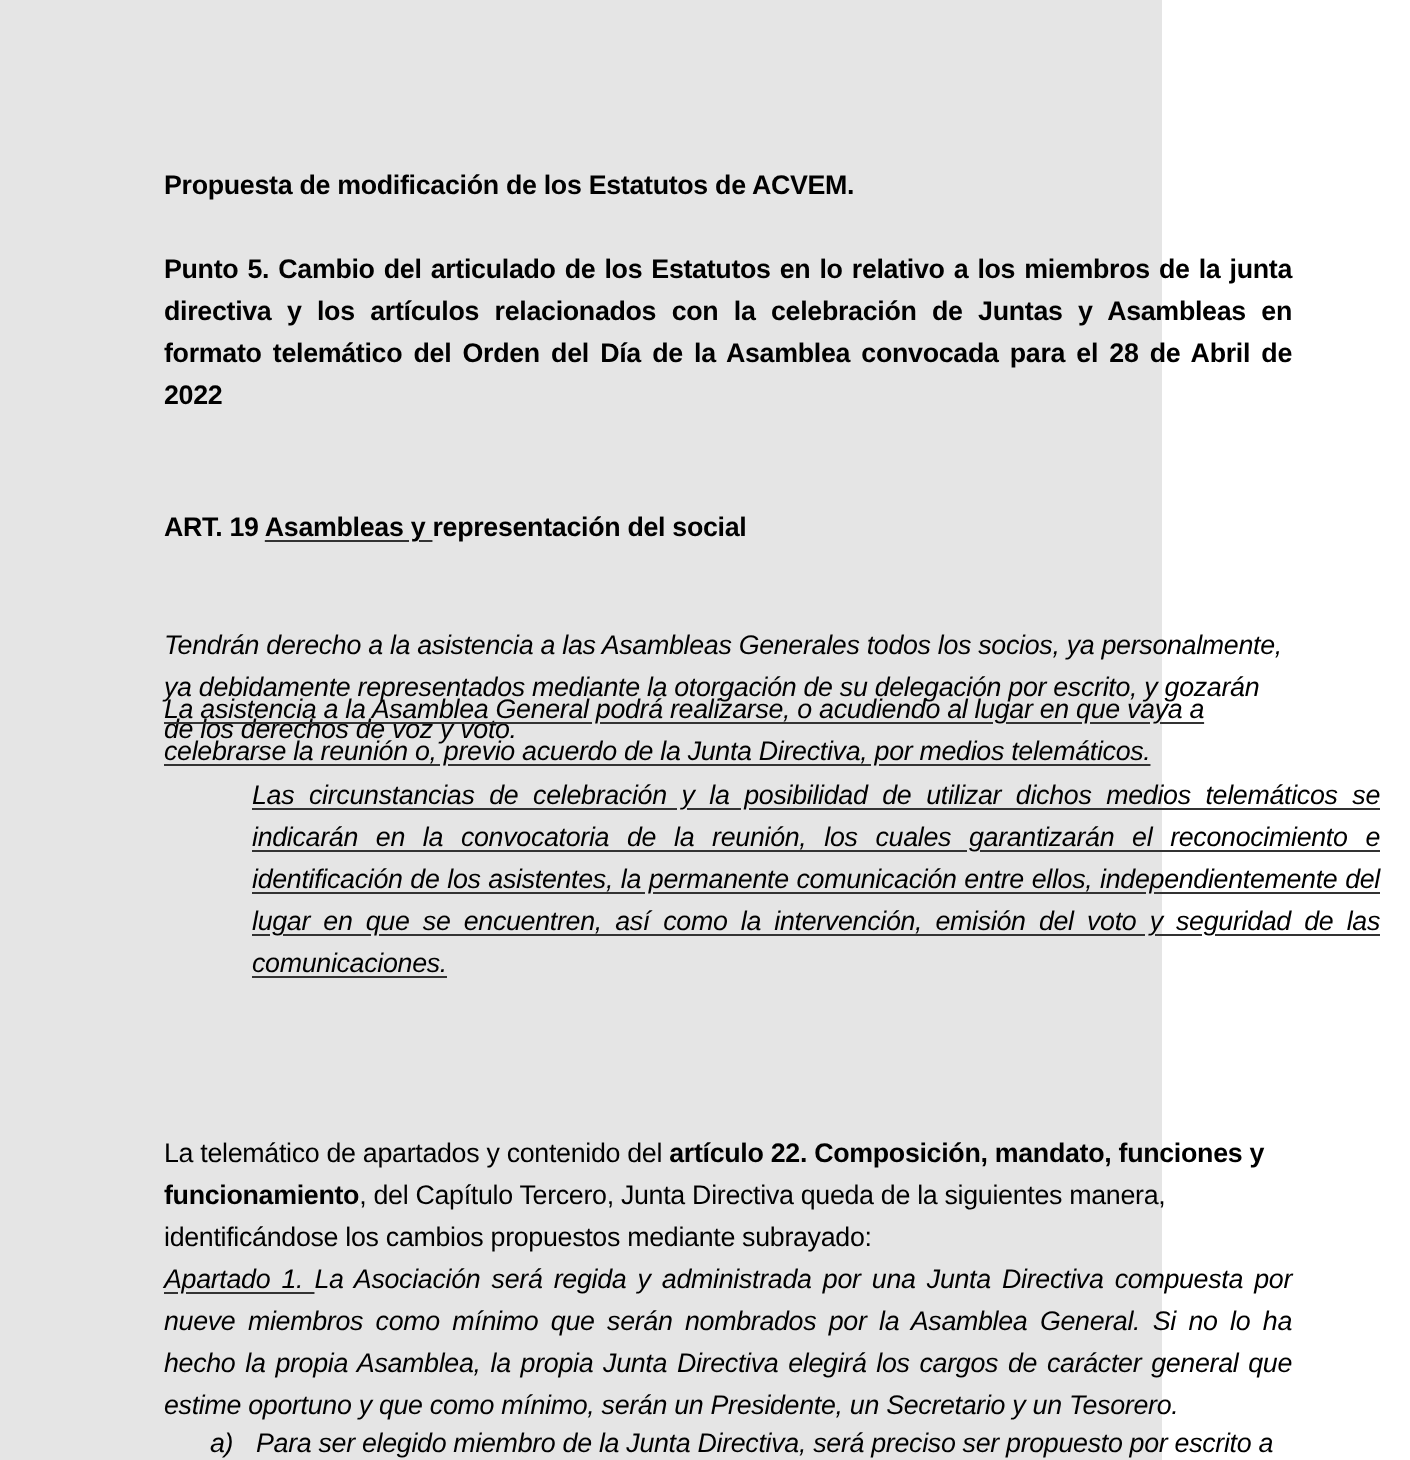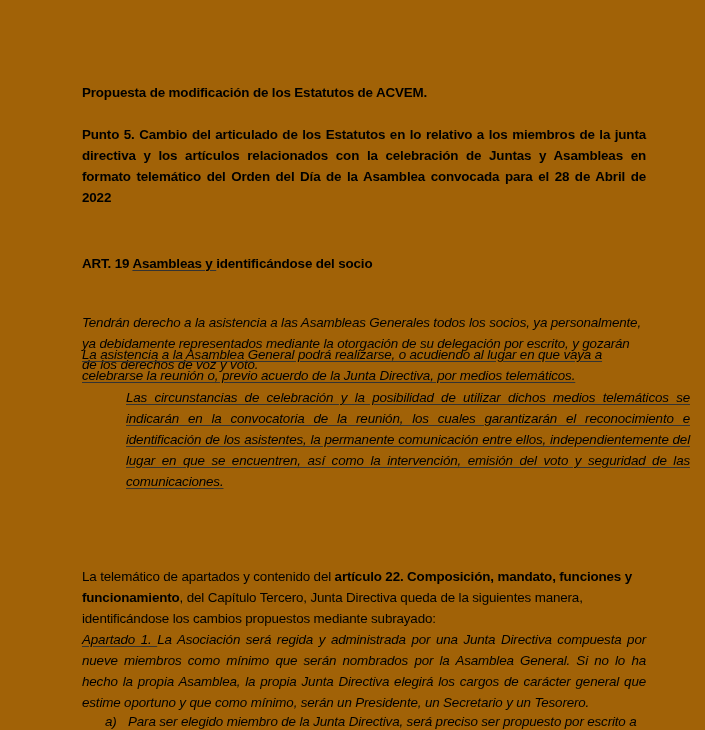--- a/index.html
+++ b/index.html
@@ -12,23 +12,23 @@
       height: 730px;
       overflow: hidden;
       position: relative;
       font-family: "Liberation Sans", "DejaVu Sans", sans-serif;
       color: #000000;
     }
     .page {
       position: absolute;
       left: 0;
       top: 0;
-      width: 705px;
+      width: 581px;
       height: 730px;
-      background: #a16207;
+      background: #e5e5e5;
       text-decoration: underline;
     }
     .col {
       position: absolute;
       left: 82px;
       width: 564px;
       font-size: 13.4px;
       line-height: 21px;
       letter-spacing: -0.15px;
     }
@@ -65,21 +65,21 @@
 </head>
 <body>
 
 <div class="page">
 
   <p id="title" class="col b">Propuesta de modificación de los Estatutos de ACVEM.</p>
 
   <p id="punto" class="col b just">Punto 5. Cambio del articulado de los Estatutos en lo relativo a los miembros de la junta directiva y los artículos relacionados con la celebración de Juntas y Asambleas en formato telemático del Orden del Día de la Asamblea convocada para el 28 de Abril de 2022</p>
 
 
-  <p id="art19" class="col b"><span>ART. 19 </span><span class="u">Asambleas y </span><span>identificándose del socio</span></p>
+  <p id="art19" class="col b"><span>ART. 19 </span><span class="u">Asambleas y </span><span>representación del social</span></p>
 
   <p id="p1" class="col i">Tendrán derecho a la asistencia a las Asambleas Generales todos los socios, ya personalmente, ya debidamente representados mediante la otorgación de su delegación por escrito, y gozarán de los derechos de voz y voto.</p>
 
   <p id="p2" class="col i u">La asistencia a la Asamblea General podrá realizarse, o acudiendo al lugar en que vaya a celebrarse la reunión o, previo acuerdo de la Junta Directiva, por medios telemáticos.</p>
 
   <p id="p3" class="col i u just">Las circunstancias de celebración y la posibilidad de utilizar dichos medios telemáticos se indicarán en la convocatoria de la reunión, los cuales garantizarán el reconocimiento e identificación de los asistentes, la permanente comunicación entre ellos, independientemente del lugar en que se encuentren, así como la intervención, emisión del voto y seguridad de las comunicaciones.</p>
 
 
   <p id="intro22" class="col"><span>La telemático de apartados y contenido del </span><span class="b">artículo 22. Composición, mandato, funciones y funcionamiento</span><span>, del Capítulo Tercero, Junta Directiva queda de la siguientes manera, identificándose los cambios propuestos mediante subrayado:</span></p>
 

